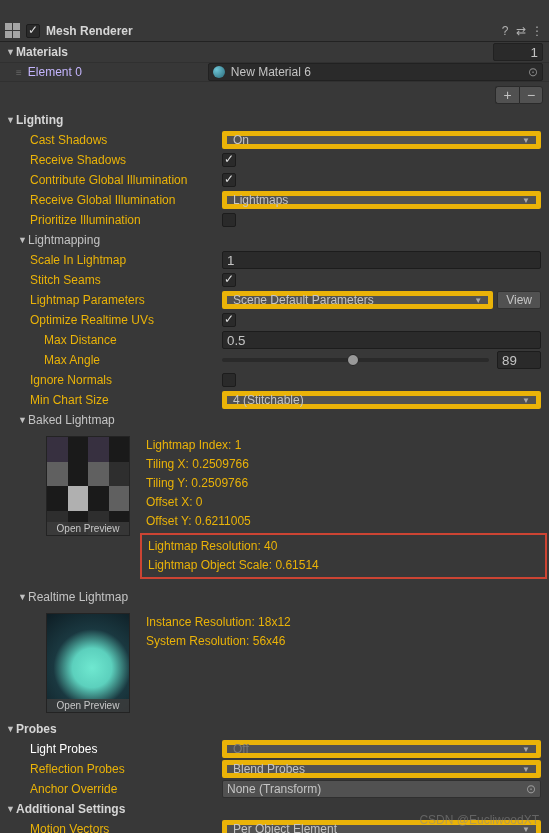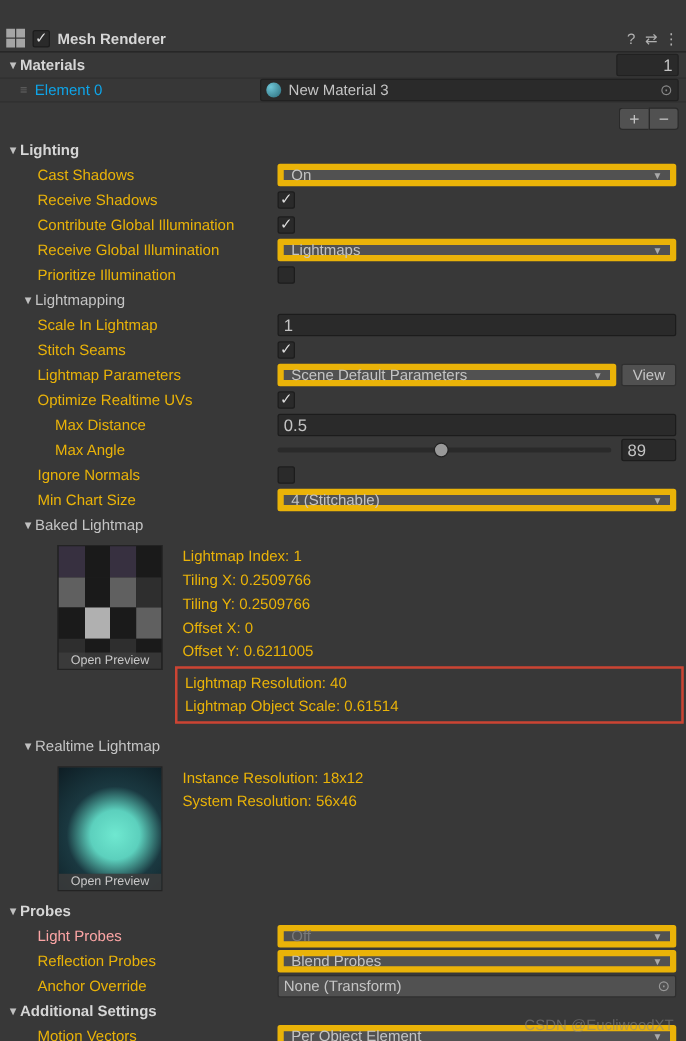--- a/index.html
+++ b/index.html
@@ -14,32 +14,32 @@
 .fold-arrow { width: 10px; color: #c0c0c0; font-size: 9px; }
 .fold-label { font-weight: bold; color: #d6d6d6; }
 .sub-fold { padding-left: 18px; }
 .sub-fold .fold-label { font-weight: normal; color: #c4c4c4; }
 .mat-header { display: flex; align-items: center; height: 20px; padding: 0 6px; }
 .mat-header .fold-arrow { width: 10px; }
 .mat-header .name { font-weight: bold; flex: 1; color: #d6d6d6; }
 .size-field { width: 50px; height: 18px; background: #2a2a2a; border: 1px solid #212121; color: #c4c4c4; padding: 0 4px; border-radius: 2px; text-align: right; }
 .elem-row { display: flex; align-items: center; height: 20px; padding: 0 6px 0 16px; border-top: 1px solid #303030; border-bottom: 1px solid #303030; background: #373737; }
 .elem-row .handle { color: #666; margin-right: 8px; letter-spacing: -2px; font-size: 10px; }
-.elem-row .elabel { width: 180px; color: #0ea5e9; }
+.elem-row .elabel { width: 180px; color: #c4b5fd; }
 .obj-field { flex: 1; display: flex; align-items: center; height: 18px; background: #2a2a2a; border: 1px solid #212121; border-radius: 2px; padding: 0 4px; }
 .obj-field .maticon { width: 12px; height: 12px; border-radius: 50%; background: radial-gradient(circle at 30% 30%, #6ec5d6, #2a6b7a); margin-right: 6px; }
 .obj-field .oname { flex: 1; color: #c4c4c4; }
 .obj-field .picker { color: #888; cursor: pointer; }
 .pm-row { display: flex; justify-content: flex-end; padding: 4px 6px 6px; gap: 0; }
 .pm-btn { width: 24px; height: 18px; background: #515151; border: 1px solid #2a2a2a; color: #c4c4c4; display: flex; align-items: center; justify-content: center; cursor: pointer; font-size: 14px; }
 .pm-btn:first-child { border-radius: 3px 0 0 3px; border-right: none; }
 .pm-btn:last-child { border-radius: 0 3px 3px 0; }
 .prop { display: flex; align-items: center; height: 20px; padding-left: 30px; padding-right: 8px; }
 .prop .label { width: 192px; color: #eab308; }
-.prop.dim .label { color: #fca5a5; }
+.prop.dim .label { color: #ffffff; }
 .prop.in2 .label { padding-left: 14px; width: 192px; }
 .ctrl { flex: 1; display: flex; align-items: center; }
 input[type=checkbox] { width: 14px; height: 14px; appearance: none; background: #2a2a2a; border: 1px solid #1c1c1c; border-radius: 2px; cursor: pointer; position: relative; }
 input[type=checkbox]:checked::after { content: "✓"; position: absolute; top: -2px; left: 1px; color: #ddd; font-size: 12px; }
 .dropdown { flex: 1; height: 18px; background: #515151; border: 5px solid #eab308; border-radius: 2px; display: flex; align-items: center; padding: 0 6px; cursor: pointer; }
 .dropdown.dim { color: #7a7a7a; }
 .dropdown .dval { flex: 1; }
 .dropdown .darr { font-size: 8px; color: #aaa; }
 .text-input { flex: 1; height: 18px; background: #2a2a2a; border: 1px solid #1c1c1c; border-radius: 2px; color: #c4c4c4; padding: 0 4px; }
 .with-btn { display: flex; flex: 1; gap: 4px; }
@@ -86,21 +86,21 @@
 <div class="mat-header">
   <span class="fold-arrow">▼</span>
   <span class="name">Materials</span>
   <input class="size-field" value="1" style="">
 </div>
 <div class="elem-row">
   <span class="handle">≡</span>
   <span class="elabel">Element 0</span>
   <div class="obj-field">
     <span class="maticon"></span>
-    <span class="oname">New Material 3</span>
+    <span class="oname">New Material 6</span>
     <span class="picker">⊙</span>
   </div>
 </div>
 <div class="pm-row">
   <div class="pm-btn">+</div>
   <div class="pm-btn">−</div>
 </div>
 
 <div class="foldout">
   <span class="fold-arrow">▼</span>

